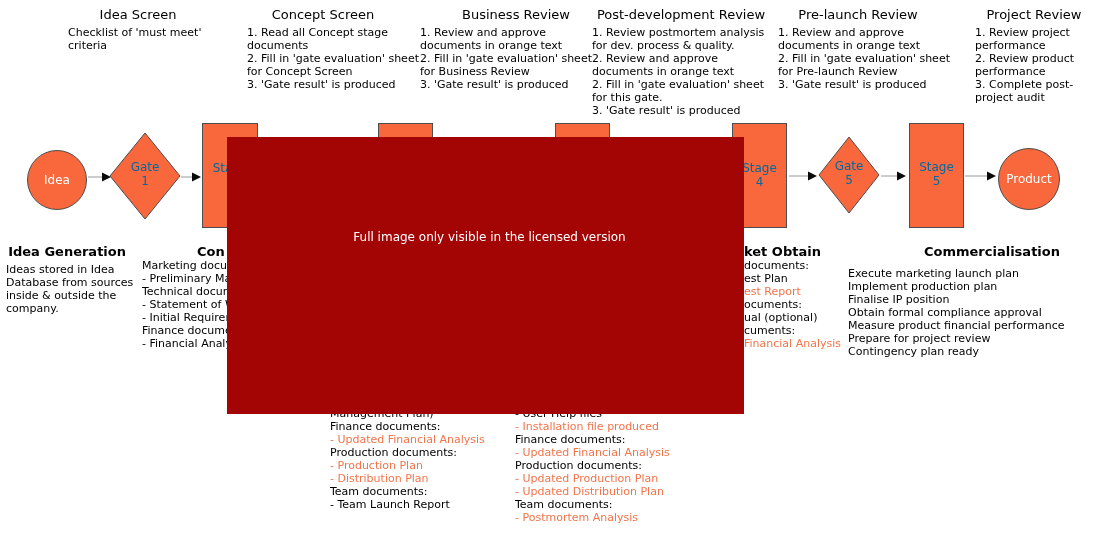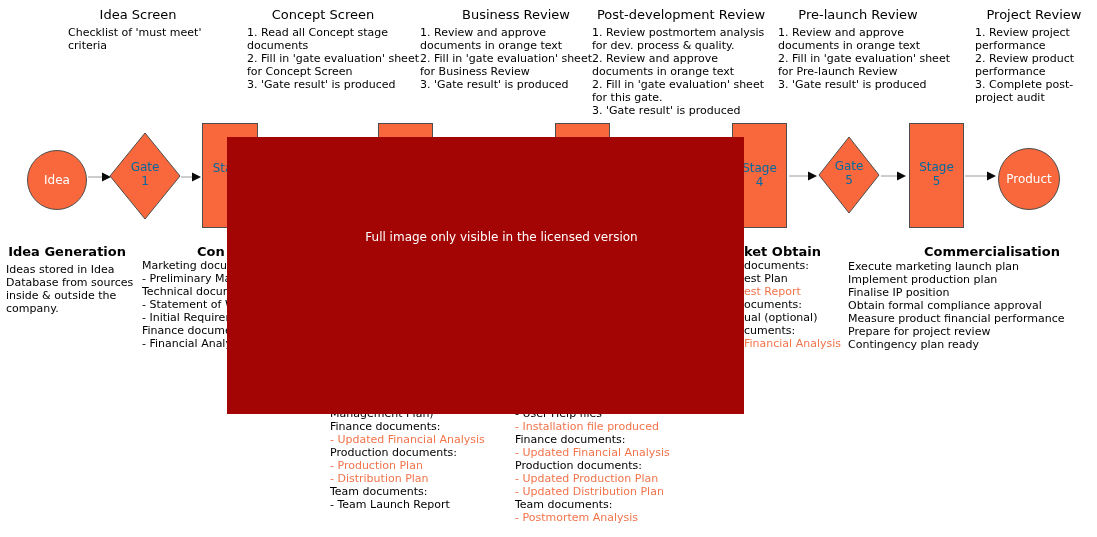--- a/index.html
+++ b/index.html
@@ -21,21 +21,21 @@
   .rect{position:absolute;background:var(--shape-fill);border:1px solid var(--shape-border);box-sizing:border-box}
   .circle{position:absolute;background:var(--shape-fill);border:1px solid var(--shape-border);border-radius:50%;
           display:flex;align-items:center;justify-content:center;box-sizing:border-box}
   .shape-label{position:absolute;color:#0369a1;font-size:12px;line-height:13.5px;text-align:center;white-space:nowrap}
   .circle .cl{color:#fff;font-size:12px;white-space:nowrap}
   .flowsvg{position:absolute;left:0;top:0}
   .diamond{fill:var(--shape-fill);stroke:var(--shape-border);stroke-width:1}
   .aline{stroke:#9a9a9a;stroke-width:1}
   .ahead{fill:#0a0a0a}
   .overlay{position:absolute;left:227px;top:137px;width:517px;height:277px;background:var(--overlay-red);z-index:10}
-  .wm{position:absolute;top:93px;left:16px;width:100%;text-align:center;color:#fff;font-size:12px;white-space:nowrap}
+  .wm{position:absolute;top:93px;left:4px;width:100%;text-align:center;color:#fff;font-size:12px;white-space:nowrap}
   .bcol{position:absolute}
   .bh{font-size:13px;font-weight:bold;line-height:17px;white-space:nowrap}
   .bh.center{text-align:right}
 </style>
 </head>
 <body>
 
 <div class="tcol" style="left:68px;width:140px">
   <div class="h">Idea Screen</div>
   <div class="lns">
@@ -206,21 +206,21 @@
   <div class="ln">est Plan</div>
   <div class="ln orange">est Report</div>
   <div class="ln">ocuments:</div>
   <div class="ln">ual (optional)</div>
   <div class="ln">cuments:</div>
   <div class="ln orange">Financial Analysis</div>
 </div>
 
 <div class="bcol" style="left:848px;top:243px;width:212px">
   <div class="bh center">Commercialisation</div>
-  <div class="lns" style="margin-top:0">
+  <div class="lns" style="margin-top:7px">
     <div class="ln">Execute marketing launch plan</div>
     <div class="ln">Implement production plan</div>
     <div class="ln">Finalise IP position</div>
     <div class="ln">Obtain formal compliance approval</div>
     <div class="ln">Measure product financial performance</div>
     <div class="ln">Prepare for project review</div>
     <div class="ln">Contingency plan ready</div>
   </div>
 </div>
 

